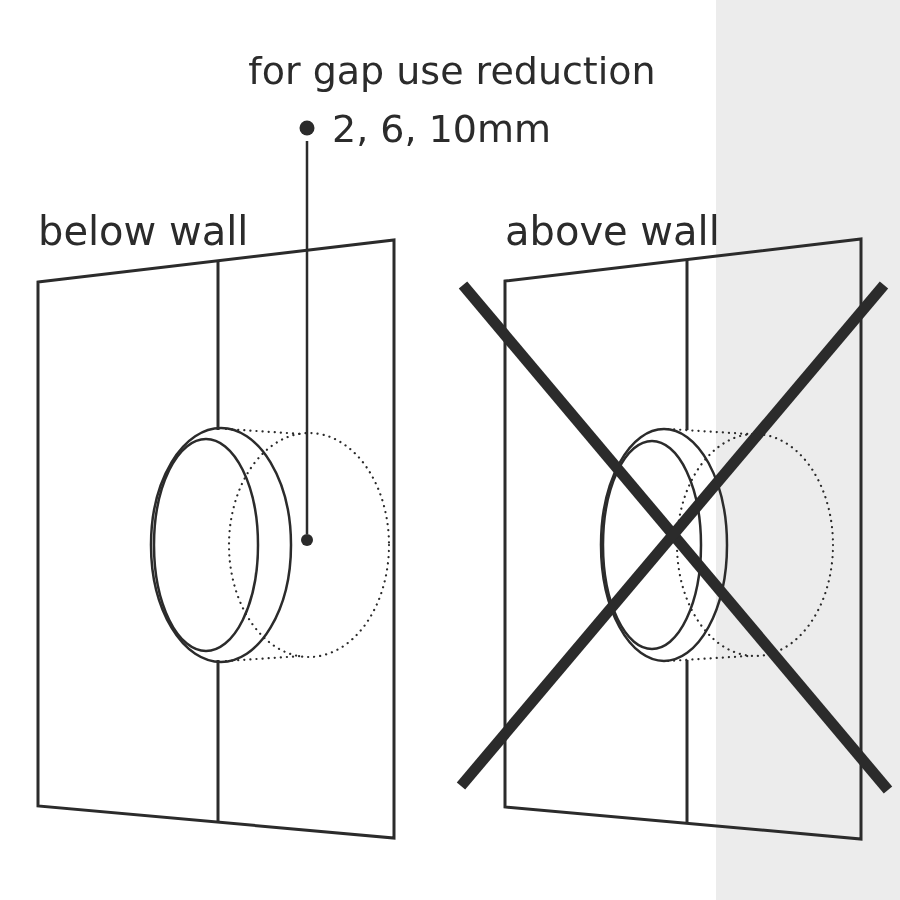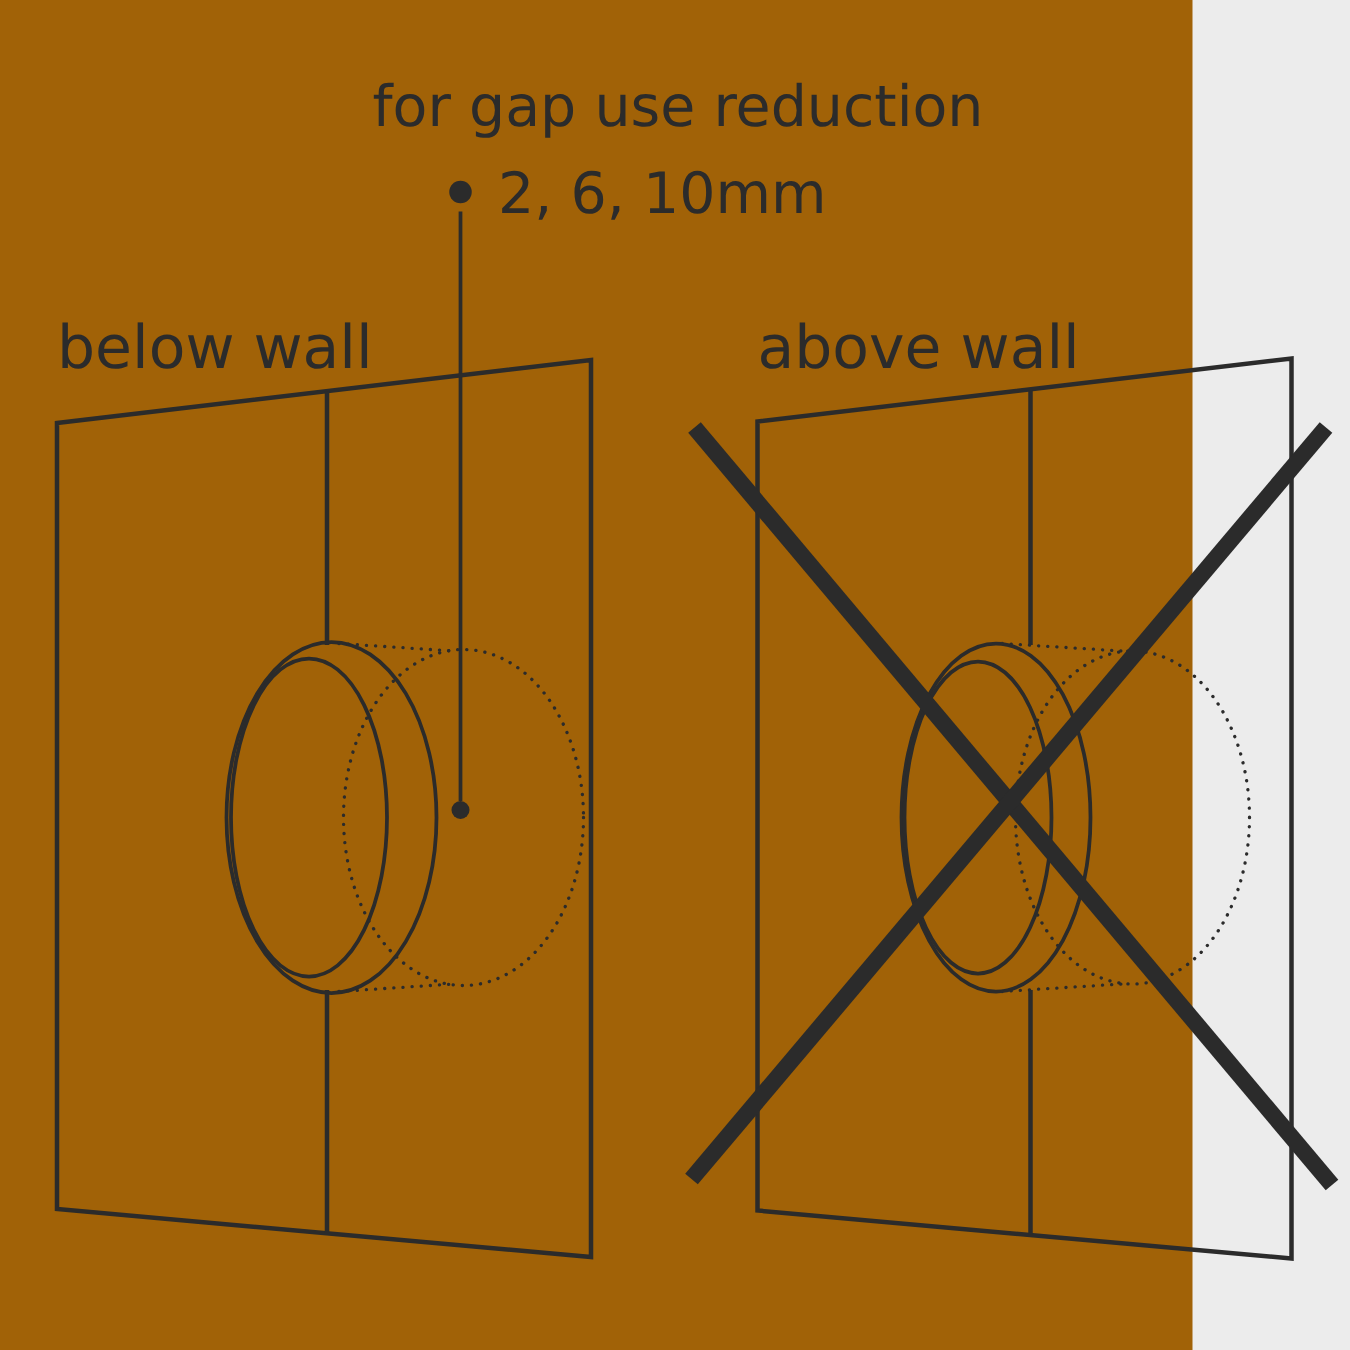--- a/index.html
+++ b/index.html
@@ -6,23 +6,23 @@
     margin: 0;
     padding: 0;
     background: #ececec;
     width: 900px;
     height: 900px;
     overflow: hidden;
     font-family: "DejaVu Sans", "Liberation Sans", sans-serif;
   }
   .stage {
     position: relative;
-    width: 795px;
+    width: 716px;
     height: 900px;
-    background: #a16207;
+    background: #ffffff;
   }
   svg text {
     fill: #2b2b2b;
     font-family: "DejaVu Sans", "Liberation Sans", sans-serif;
   }
   .txt-title   { font-size: 38px; }
   .txt-sizes   { font-size: 38px; }
   .txt-label   { font-size: 40px; }
   .stroke      { stroke: #2b2b2b; fill: none; }
   .w-panel     { stroke-width: 3; }

